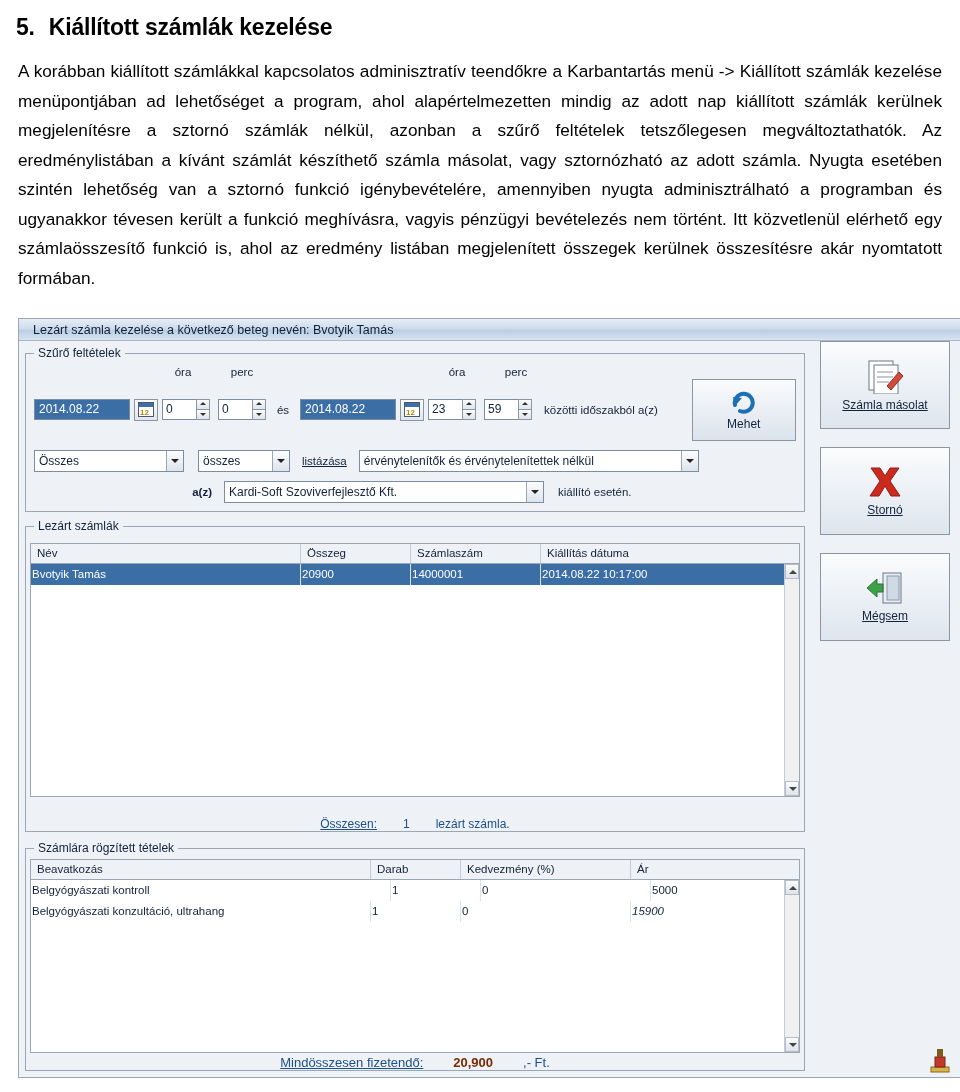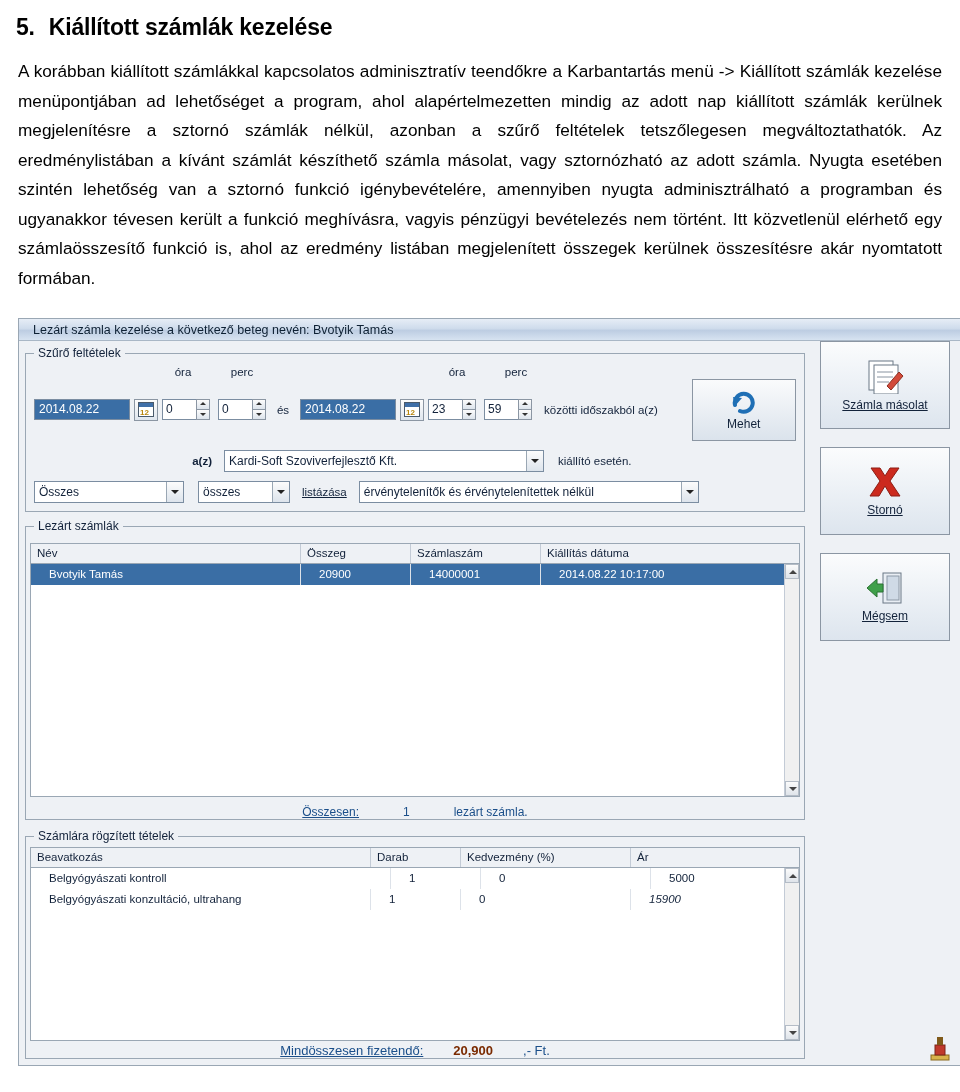--- a/index.html
+++ b/index.html
@@ -167,42 +167,42 @@
 
   
   .tbl-wrap { border:1px solid #9aa7b4; background:#fff; margin:2px 4px 0 4px; }
   .tbl-head { display:flex; background:#eef1f5; border-bottom:1px solid #9aa7b4; height:20px; }
   .tbl-head div {
     font-size:11.5px; line-height:19px; padding-left:6px;
     border-right:1px solid #c3cbd6; color:#12223a;
   }
   .tbl-row { display:flex; height:21px; }
   .tbl-row.sel { background:#3a6ea5; color:#fff; }
-  .tbl-row div { font-size:11.5px; line-height:20px; padding-left:18px; border-right:1px solid #dde2e9; }
+  .tbl-row div { font-size:11.5px; line-height:20px; padding-left:1px; border-right:1px solid #dde2e9; }
   .tbl-body { position:relative; }
 
   .vscroll {
     position:absolute; right:0; top:0; bottom:0; width:15px;
     background:#f0f0f0; border-left:1px solid #c3cbd6;
   }
   .vscroll .up, .vscroll .dn {
     height:15px; background: linear-gradient(to bottom,#fbfbfb,#dfe4ea);
     border:1px solid #b4bcc6; position:relative;
   }
   .vscroll .dn { position:absolute; bottom:0; left:0; right:0; }
   .vscroll .up:before {
     content:""; position:absolute; left:3px; top:5px;
     border-left:4px solid transparent; border-right:4px solid transparent; border-bottom:4px solid #444;
   }
   .vscroll .dn:before {
     content:""; position:absolute; left:3px; top:5px;
     border-left:4px solid transparent; border-right:4px solid transparent; border-top:4px solid #444;
   }
 
-  .sum-row { display:flex; justify-content:center; gap:44px; margin-top:8px; font-size:12px; color:#1b4f8a; }
+  .sum-row { display:flex; justify-content:center; gap:26px; margin-top:20px; font-size:12px; color:#1b4f8a; }
   .sum-row .u { text-decoration: underline; }
 
   .total-row {
     display:flex; align-items:center; gap:30px; justify-content:center;
     font-size:13px; color:#1b4f8a; margin-top:2px;
   }
   .total-row .lbl { text-decoration: underline; }
   .total-row .amt { color:#7a2a00; font-weight:bold; }
 
   .stamp { position:absolute; right:10px; bottom:4px; width:22px; height:26px; }
@@ -291,42 +291,42 @@
               <div class="btn-big" style="margin-left:30px;">
                 <svg width="30" height="26" viewBox="0 0 30 26">
                   <path d="M6 16 A9 9 0 1 1 11 22" fill="none" stroke="#1f6fb5" stroke-width="4" stroke-linecap="round"></path>
                   <polygon points="4,8 13,9 6,17" fill="#1f6fb5"></polygon>
                 </svg>
                 <span>Mehet</span>
               </div>
             </div>
 
             <div class="row" style="margin-top:9px;">
+              <div class="combo" style="width:150px;">
+                <span>Összes</span>
+                <span class="arrow"></span>
+              </div>
+              <div class="combo" style="width:92px;margin-left:10px;">
+                <span>összes</span>
+                <span class="arrow"></span>
+              </div>
+              <div class="lbl-small" style="margin-left:8px;text-decoration:underline;">listázása</div>
+              <div class="combo" style="width:340px;margin-left:8px;">
+                <span>érvénytelenítők és érvénytelenítettek nélkül</span>
+                <span class="arrow"></span>
+              </div>
+            </div>
+
+            <div class="row" style="margin-top:9px;">
               <div class="lbl-small" style="width:186px;text-align:right;padding-right:8px;font-weight:bold;">a(z)</div>
               <div class="combo" style="width:320px;">
                 <span>Kardi-Soft Szoviverfejlesztő Kft.</span>
                 <span class="arrow"></span>
               </div>
               <div class="lbl-small" style="margin-left:10px;">kiállító esetén.</div>
-            </div>
-
-            <div class="row" style="margin-top:9px;">
-              <div class="combo" style="width:150px;">
-                <span>Összes</span>
-                <span class="arrow"></span>
-              </div>
-              <div class="combo" style="width:92px;margin-left:10px;">
-                <span>összes</span>
-                <span class="arrow"></span>
-              </div>
-              <div class="lbl-small" style="margin-left:8px;text-decoration:underline;">listázása</div>
-              <div class="combo" style="width:340px;margin-left:8px;">
-                <span>érvénytelenítők és érvénytelenítettek nélkül</span>
-                <span class="arrow"></span>
-              </div>
             </div>
 
           </div>
         </div>
 
         <div class="gbox" style="margin-top:14px;">
           <div class="legend">Lezárt számlák</div>
 
           <div class="tbl-wrap" style="margin-top:16px;">
             <div class="tbl-head">

